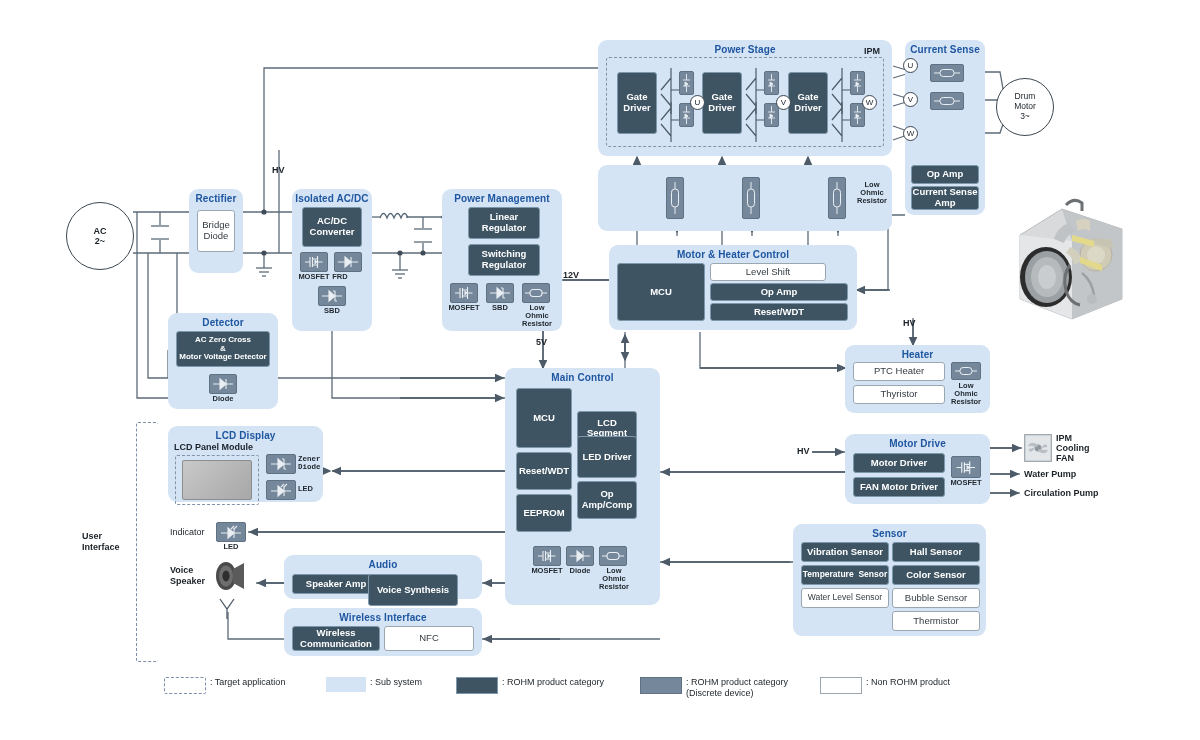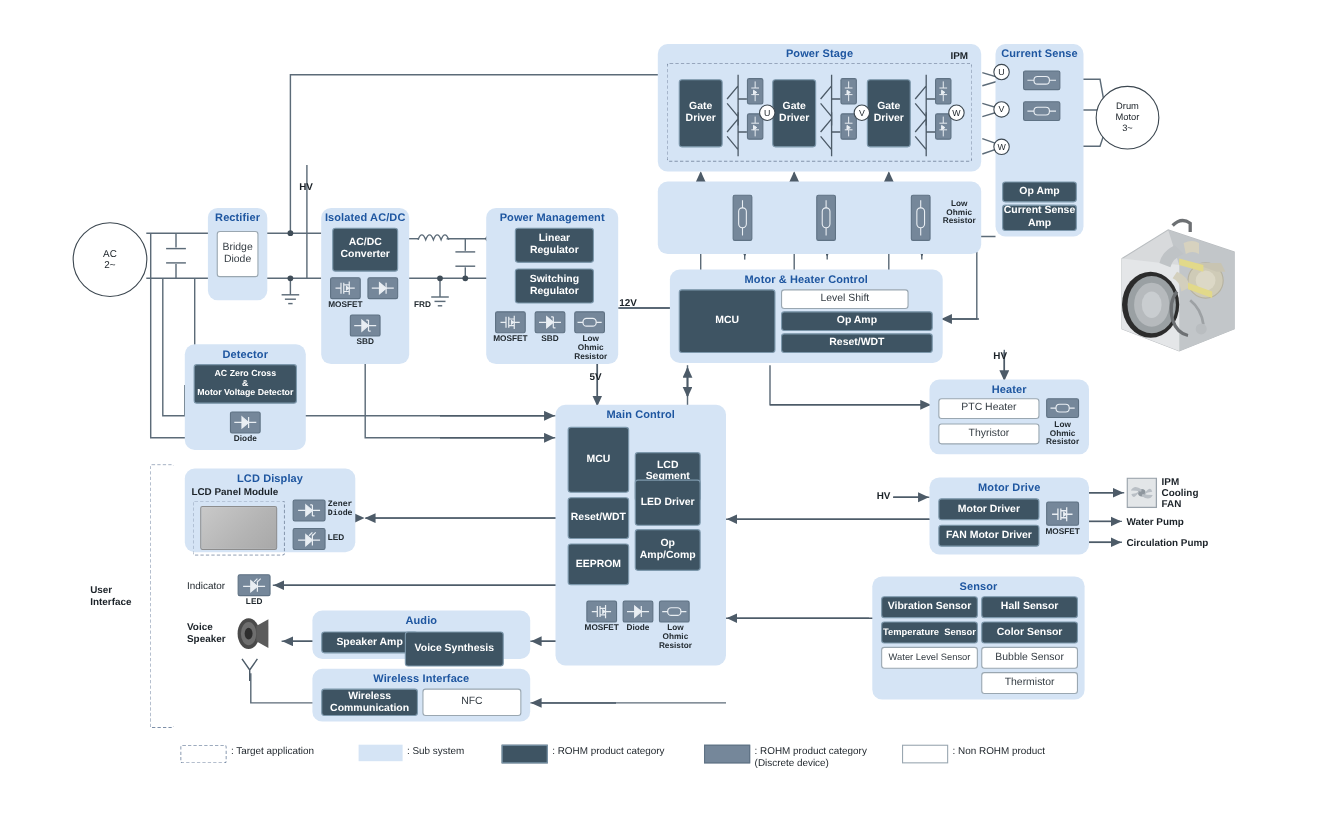--- a/index.html
+++ b/index.html
@@ -197,21 +197,21 @@
         <circle cx="400" cy="253" r="2.6"></circle>
       <circle cx="423" cy="253" r="2.6"></circle>
       <circle cx="677" cy="66" r="2.6"></circle>
         <circle cx="762" cy="66" r="2.6"></circle>
       <circle cx="677" cy="170" r="2.6"></circle>
         <circle cx="752" cy="170" r="2.6"></circle>
         <circle cx="838" cy="170" r="2.6"></circle>
     </g>
   </svg>
 
-  <div class="abs circ" style="left:66px;top:202px;width:68px;height:68px;">
+  <div class="abs circ" style="left:66px;top:202px;width:68px;height:68px;font-weight:bold;">
     <div><span>AC</span><br>
     <span>2~</span></div>
   </div>
 
   <div class="lbl" style="left:272px;top:165px;">HV</div>
 
   <div class="abs sub" style="left:189px;top:189px;width:54px;height:84px;">
     <div class="sub-title">Rectifier</div>
     <div class="abs nonrohm" style="left:8px;top:21px;width:38px;height:42px;">
         <span>Bridge<br>Diode</span>
@@ -234,21 +234,21 @@
     </div>
     <div class="cap" style="left:0px;top:84px;width:44px;">MOSFET</div>
     <div class="abs discrete" style="left:42px;top:63px;width:28px;height:20px;">
       <svg width="24" height="14" viewBox="0 0 24 14">
           <g stroke="#e9eef3" stroke-width="1.1" fill="none">
             <path d="M2 7h7M15 7h7M15 2v10"></path>
             <path d="M9 2 l6 5 -6 5z" fill="#e9eef3"></path>
           </g>
         </svg>
     </div>
-    <div class="cap" style="left:40px;top:84px;width:40px;padding-left:32px;">FRD</div>
+    <div class="cap" style="left:28px;top:84px;width:40px;">FRD</div>
     <div class="abs discrete" style="left:26px;top:97px;width:28px;height:20px;">
       <svg width="24" height="14" viewBox="0 0 24 14">
           <g stroke="#e9eef3" stroke-width="1.1" fill="none">
             <path d="M2 7h7M15 7h7M15 2v10M13 2h2M15 12h2"></path>
             <path d="M9 2 l6 5 -6 5z" fill="#e9eef3"></path>
           </g>
         </svg>
     </div>
     <div class="cap" style="left:20px;top:118px;width:40px;">SBD</div>
   </div>

